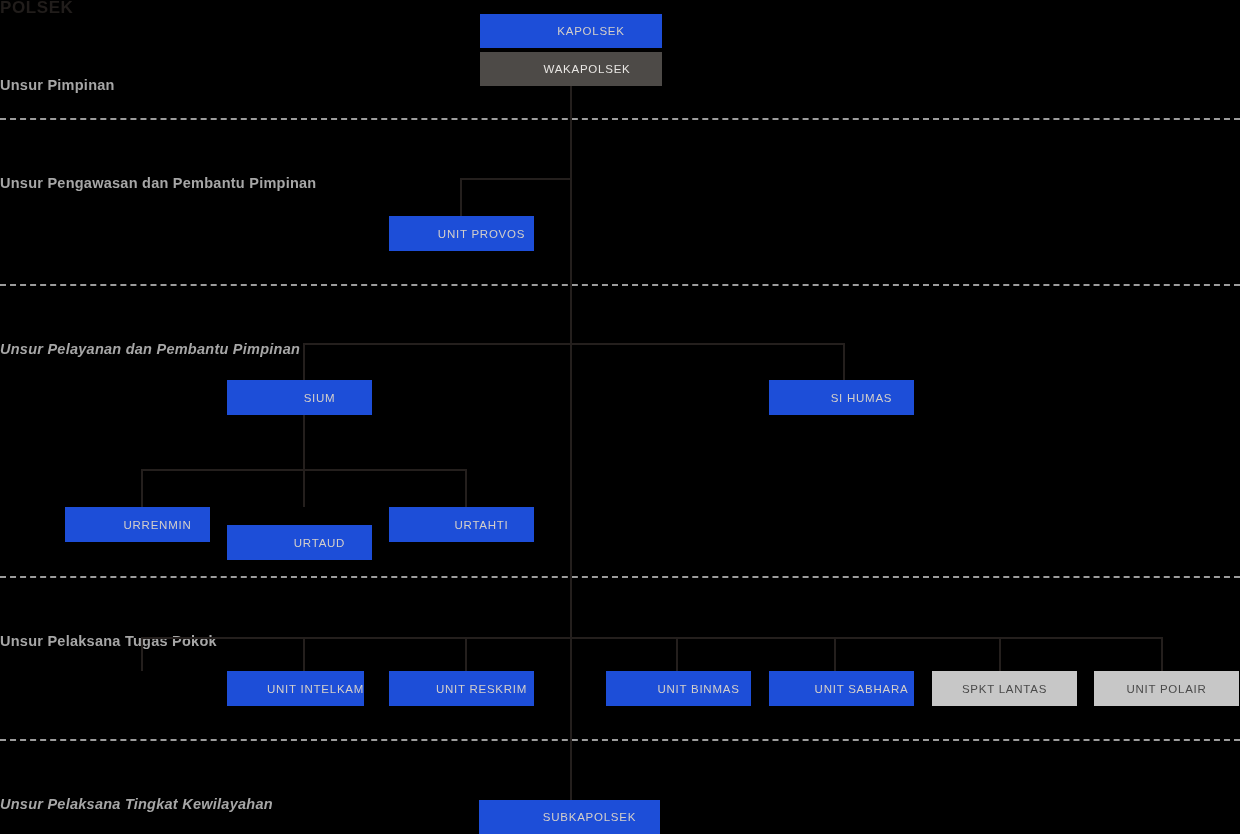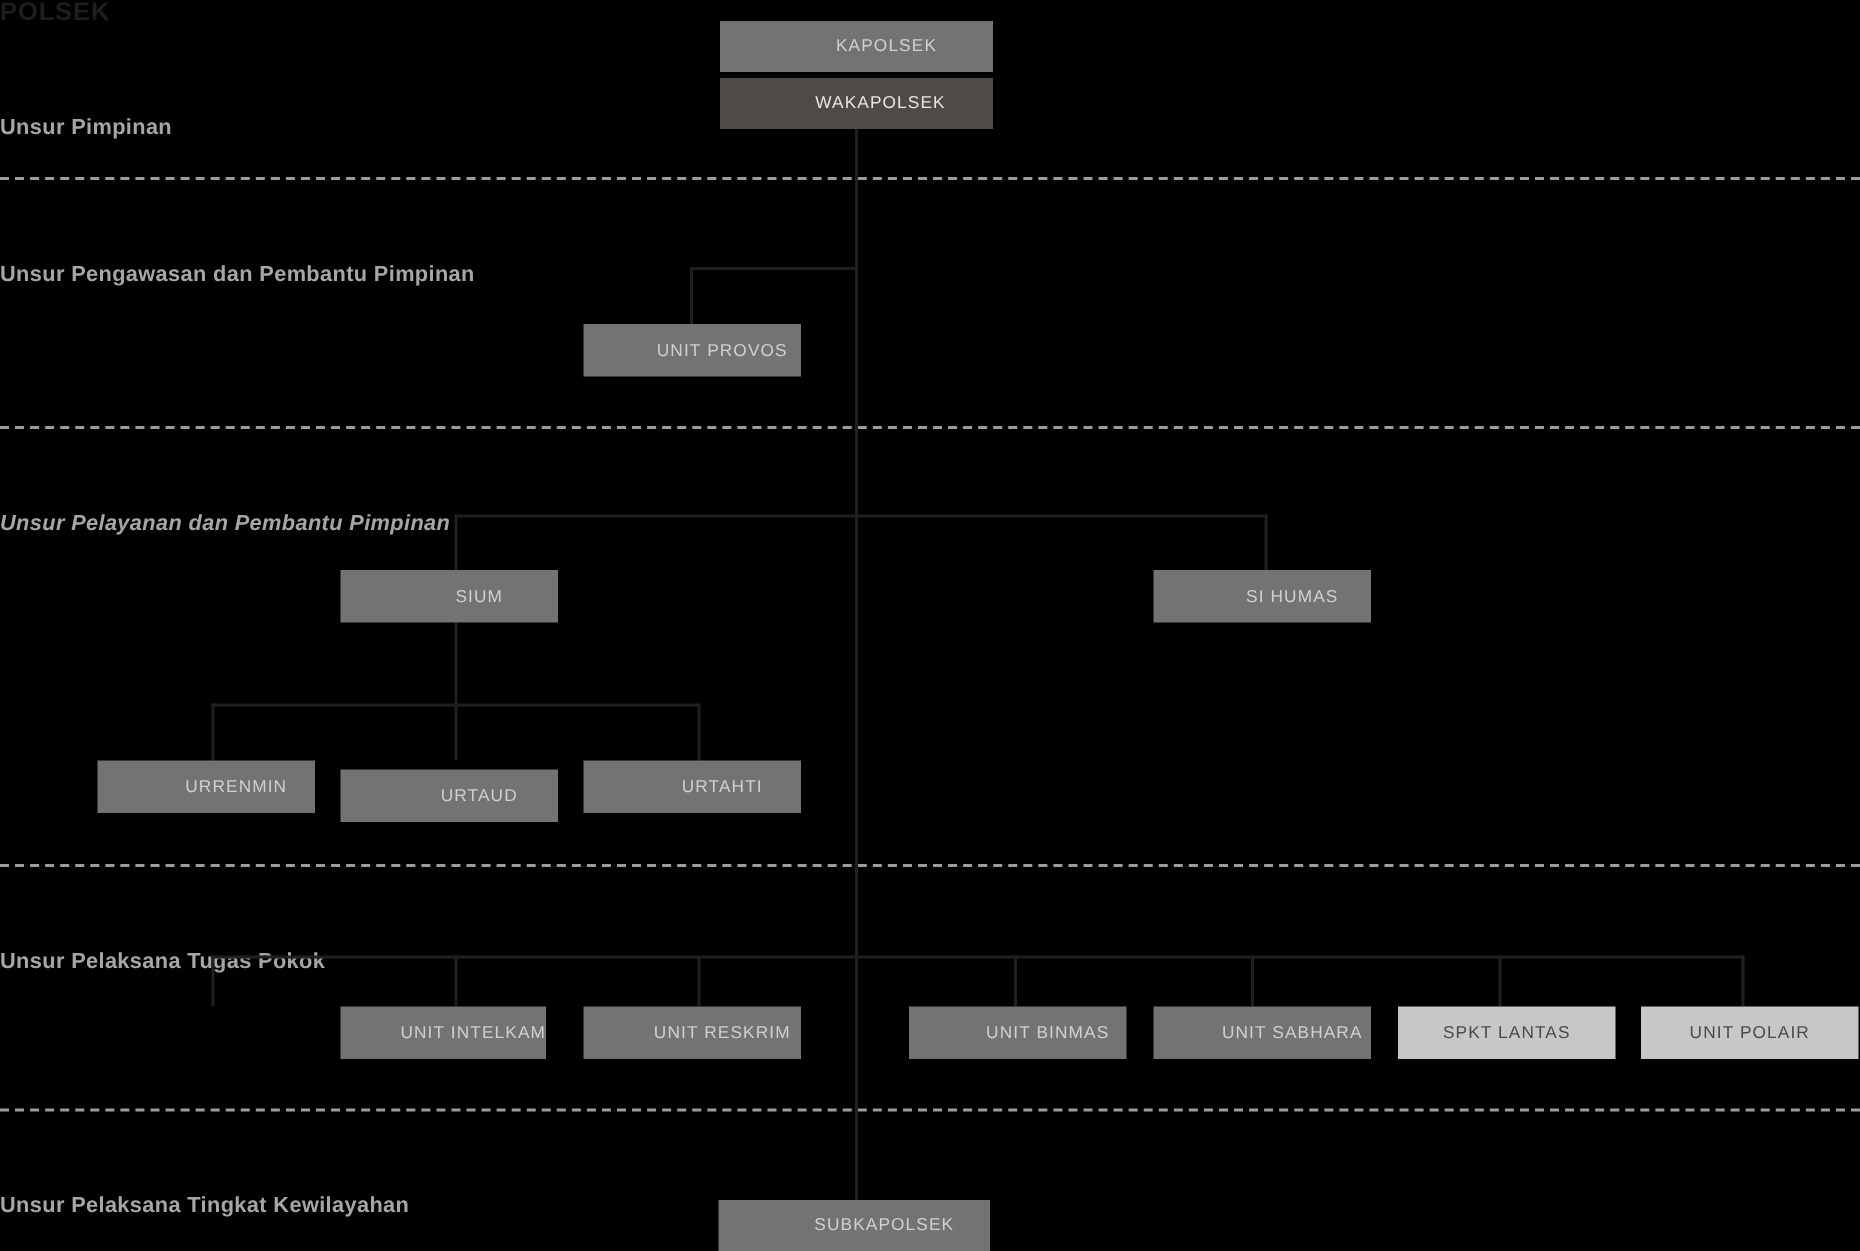--- a/index.html
+++ b/index.html
@@ -70,21 +70,21 @@
     display: flex;
     align-items: center;
     justify-content: center;
     font-size: 11.5px;
     letter-spacing: 0.75px;
     text-align: center;
     white-space: nowrap;
     overflow: hidden;
   }
   .node.dark {
-    background: #737373;
+    background: #1d4ed8;
     color: #d4cfca;
     padding-left: 40px;
   }
   .node.mid {
     background: #4d4a47;
     color: #e8e6e3;
   }
   .node.light {
     background: #c7c7c7;
     color: #4a4a4a;
@@ -94,21 +94,21 @@
 <body>
 
 <div id="chart-root">
 
   <div class="org-title">POLSEK</div>
 
   <div class="section-label" style="top:29px;">Unsur Pimpinan</div>
   <div class="section-label" style="top:127px;">Unsur Pengawasan dan Pembantu Pimpinan</div>
   <div class="section-label" style="top:293px;font-style:italic;">Unsur Pelayanan dan Pembantu Pimpinan</div>
   <div class="section-label" style="top:585px;">Unsur Pelaksana Tugas Pokok</div>
-  <div class="section-label" style="top:748px;">Unsur Pelaksana Tingkat Kewilayahan</div>
+  <div class="section-label" style="top:748px;font-style:italic;">Unsur Pelaksana Tingkat Kewilayahan</div>
 
   <div class="divider" style="top:118px;"></div>
   <div class="divider" style="top:284px;"></div>
   <div class="divider" style="top:576px;"></div>
   <div class="divider" style="top:739px;"></div>
 
   <div class="line-v" style="left:570px; top:86px;  height:92px;"></div>
   <div class="line-v" style="left:570px; top:178px; height:165px;"></div>
   <div class="line-v" style="left:570px; top:343px; height:294px;"></div>
   <div class="line-v" style="left:570px; top:637px; height:163px;"></div>
@@ -137,21 +137,21 @@
 
   <div class="node dark" style="left:480px; top:14px; width:182px; height:34px;">KAPOLSEK</div>
   <div class="node mid" style="left:480px; top:52px; width:182px; height:34px;padding-left:32px;">WAKAPOLSEK</div>
 
   <div class="node dark" style="left:389px; top:216px; width:145px; height:35px;">UNIT PROVOS</div>
 
   <div class="node dark" style="left:227px; top:380px; width:145px; height:35px;">SIUM</div>
   <div class="node dark" style="left:769px; top:380px; width:145px; height:35px;">SI HUMAS</div>
 
   <div class="node dark" style="left:65px;  top:507px; width:145px; height:35px;">URRENMIN</div>
-  <div class="node dark" style="left:227px; top:513px; width:145px; height:35px;">URTAUD</div>
+  <div class="node dark" style="left:227px; top:525px; width:145px; height:35px;">URTAUD</div>
   <div class="node dark" style="left:389px; top:507px; width:145px; height:35px;">URTAHTI</div>
 
   <div class="node dark" style="left:227px;  top:671px; width:137px; height:35px;">UNIT INTELKAM</div>
   <div class="node dark" style="left:389px;  top:671px; width:145px; height:35px;">UNIT RESKRIM</div>
   <div class="node dark" style="left:606px;  top:671px; width:145px; height:35px;">UNIT BINMAS</div>
   <div class="node dark" style="left:769px;  top:671px; width:145px; height:35px;">UNIT SABHARA</div>
   <div class="node light" style="left:932px; top:671px; width:145px; height:35px;">SPKT LANTAS</div>
   <div class="node light" style="left:1094px; top:671px; width:145px; height:35px;">UNIT POLAIR</div>
 
   <div class="node dark" style="left:479px; top:800px; width:181px; height:34px;">SUBKAPOLSEK</div>

